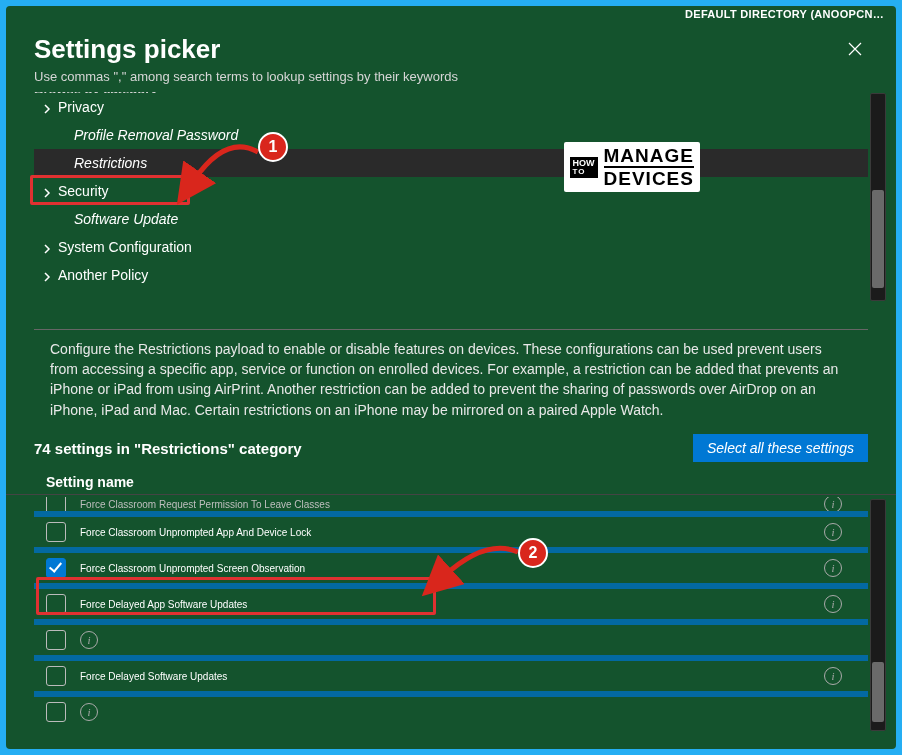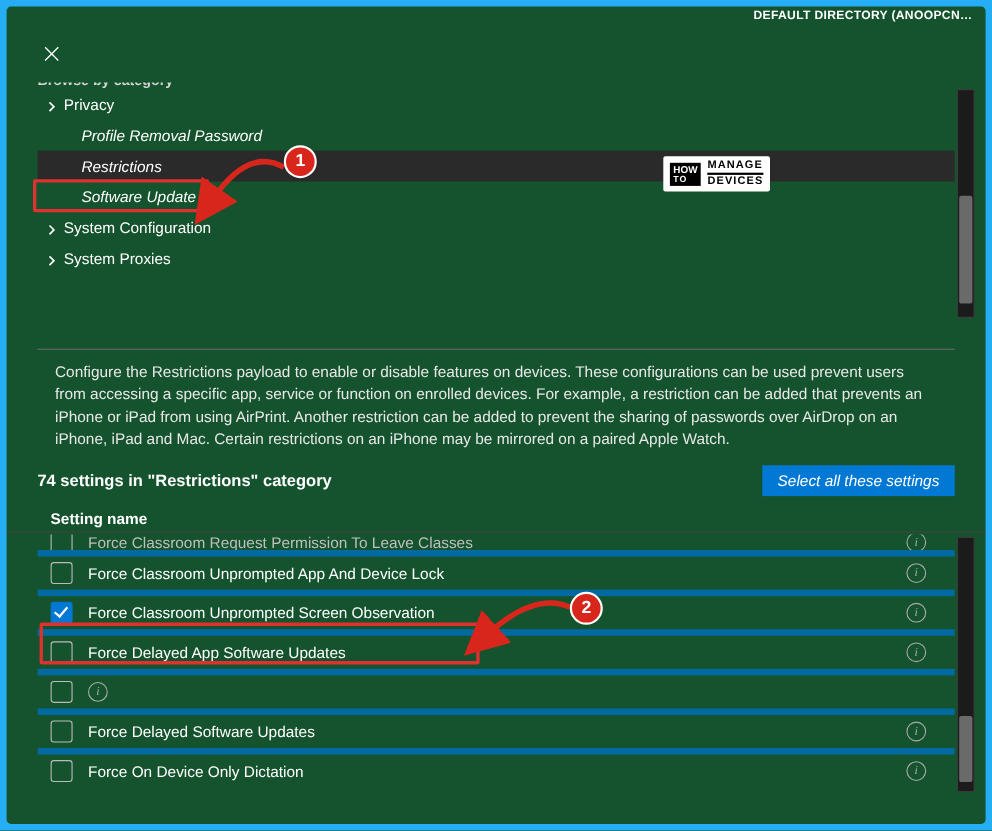--- a/index.html
+++ b/index.html
@@ -160,21 +160,21 @@
   }
   .checkbox.checked::after{
     content:"";
     position:absolute;
     left:5px; top:1px;
     width:5px; height:10px;
     border:solid #fff;
     border-width:0 2px 2px 0;
     transform:rotate(40deg);
   }
-  .rlabel { color:#fff; font-size:14px; flex:1; }
+  .rlabel { color:#fff; font-size:10px; flex:1; }
   .info {
     width:18px; height:18px; border:1.2px solid #aaa; border-radius:50%;
     display:flex; align-items:center; justify-content:center;
     color:#aaa; font-size:11px; font-style:italic; font-family:Georgia,serif;
     cursor:pointer; flex-shrink:0;
   }
 
   .red-box-row {
     position:absolute;
     border:3px solid #e03131;
@@ -215,30 +215,34 @@
     align-items:center;
     gap:6px;
     border-radius:2px;
     z-index:5;
   }
   .logo .howto {
     background:#000; color:#fff; font-size:9px; font-weight:700;
     padding:2px 3px; line-height:1;
   }
   .logo .howto .to{ font-size:8px; display:block; letter-spacing:1px;}
-  .logo .md { font-size:10px; font-weight:800; letter-spacing:1px; line-height:1; }
+  .logo .md { font-size:19px; font-weight:800; letter-spacing:1px; line-height:1; }
   .logo .md .sub{ display:block; border-top:2px solid #000; padding-top:1px; margin-top:1px;}
 </style>
 </head>
 <body>
 
 <div class="panel">
   <div class="topbar">DEFAULT DIRECTORY (ANOOPCN…</div>
 
   <div class="header">
+    <div class="header-text">
+      <div class="title">Settings picker</div>
+      <div class="subtitle">Use commas "," among search terms to lookup settings by their keywords</div>
+    </div>
     <div class="close">
       <svg width="14" height="14" viewBox="0 0 14 14">
           <path d="M1 1 L13 13 M13 1 L1 13" stroke="#fff" stroke-width="1.2"></path>
         </svg>
     </div>
   </div>
 
   <div class="cutoff-top"><span>Browse by category</span></div>
 
   <div class="category-area">
@@ -249,34 +253,40 @@
                 <path d="M3 1 L7 5 L3 9"></path>
               </svg></span>
             <span>Privacy</span>
           </li>
           <li class="cat-item child">
             <span>Profile Removal Password</span>
           </li>
           <li class="cat-item child selected">
             <span>Restrictions</span>
           </li>
+          <li class="cat-item">
+            <span class="chev"><svg viewBox="0 0 10 10">
+                <path d="M3 1 L7 5 L3 9"></path>
+              </svg></span>
+            <span>Security</span>
+          </li>
           <li class="cat-item child">
             <span>Software Update</span>
           </li>
           <li class="cat-item">
             <span class="chev"><svg viewBox="0 0 10 10">
                 <path d="M3 1 L7 5 L3 9"></path>
               </svg></span>
             <span>System Configuration</span>
           </li>
           <li class="cat-item">
             <span class="chev"><svg viewBox="0 0 10 10">
                 <path d="M3 1 L7 5 L3 9"></path>
               </svg></span>
-            <span>System Proxies</span>
+            <span>Another Policy</span>
           </li>
         </ul>
     </div>
     <div class="vscroll cat-vscroll">
         <div class="thumb"></div>
       </div>
     <div class="red-box-cat"></div>
   </div>
 
   <div class="divider"></div>
@@ -317,21 +327,20 @@
             <span class="checkbox"></span>
             <span class="info">i</span>
           </li>
           <li class="row">
             <span class="checkbox"></span>
             <span class="rlabel">Force Delayed Software Updates</span>
             <span class="info">i</span>
           </li>
           <li class="row">
             <span class="checkbox"></span>
-            <span class="rlabel">Force On Device Only Dictation</span>
             <span class="info">i</span>
           </li>
         </ul>
     </div>
     <div class="vscroll settings-vscroll" style="top:4px;height:232px;">
         <div class="thumb"></div>
       </div>
     <div class="red-box-row"></div>
   </div>
 

